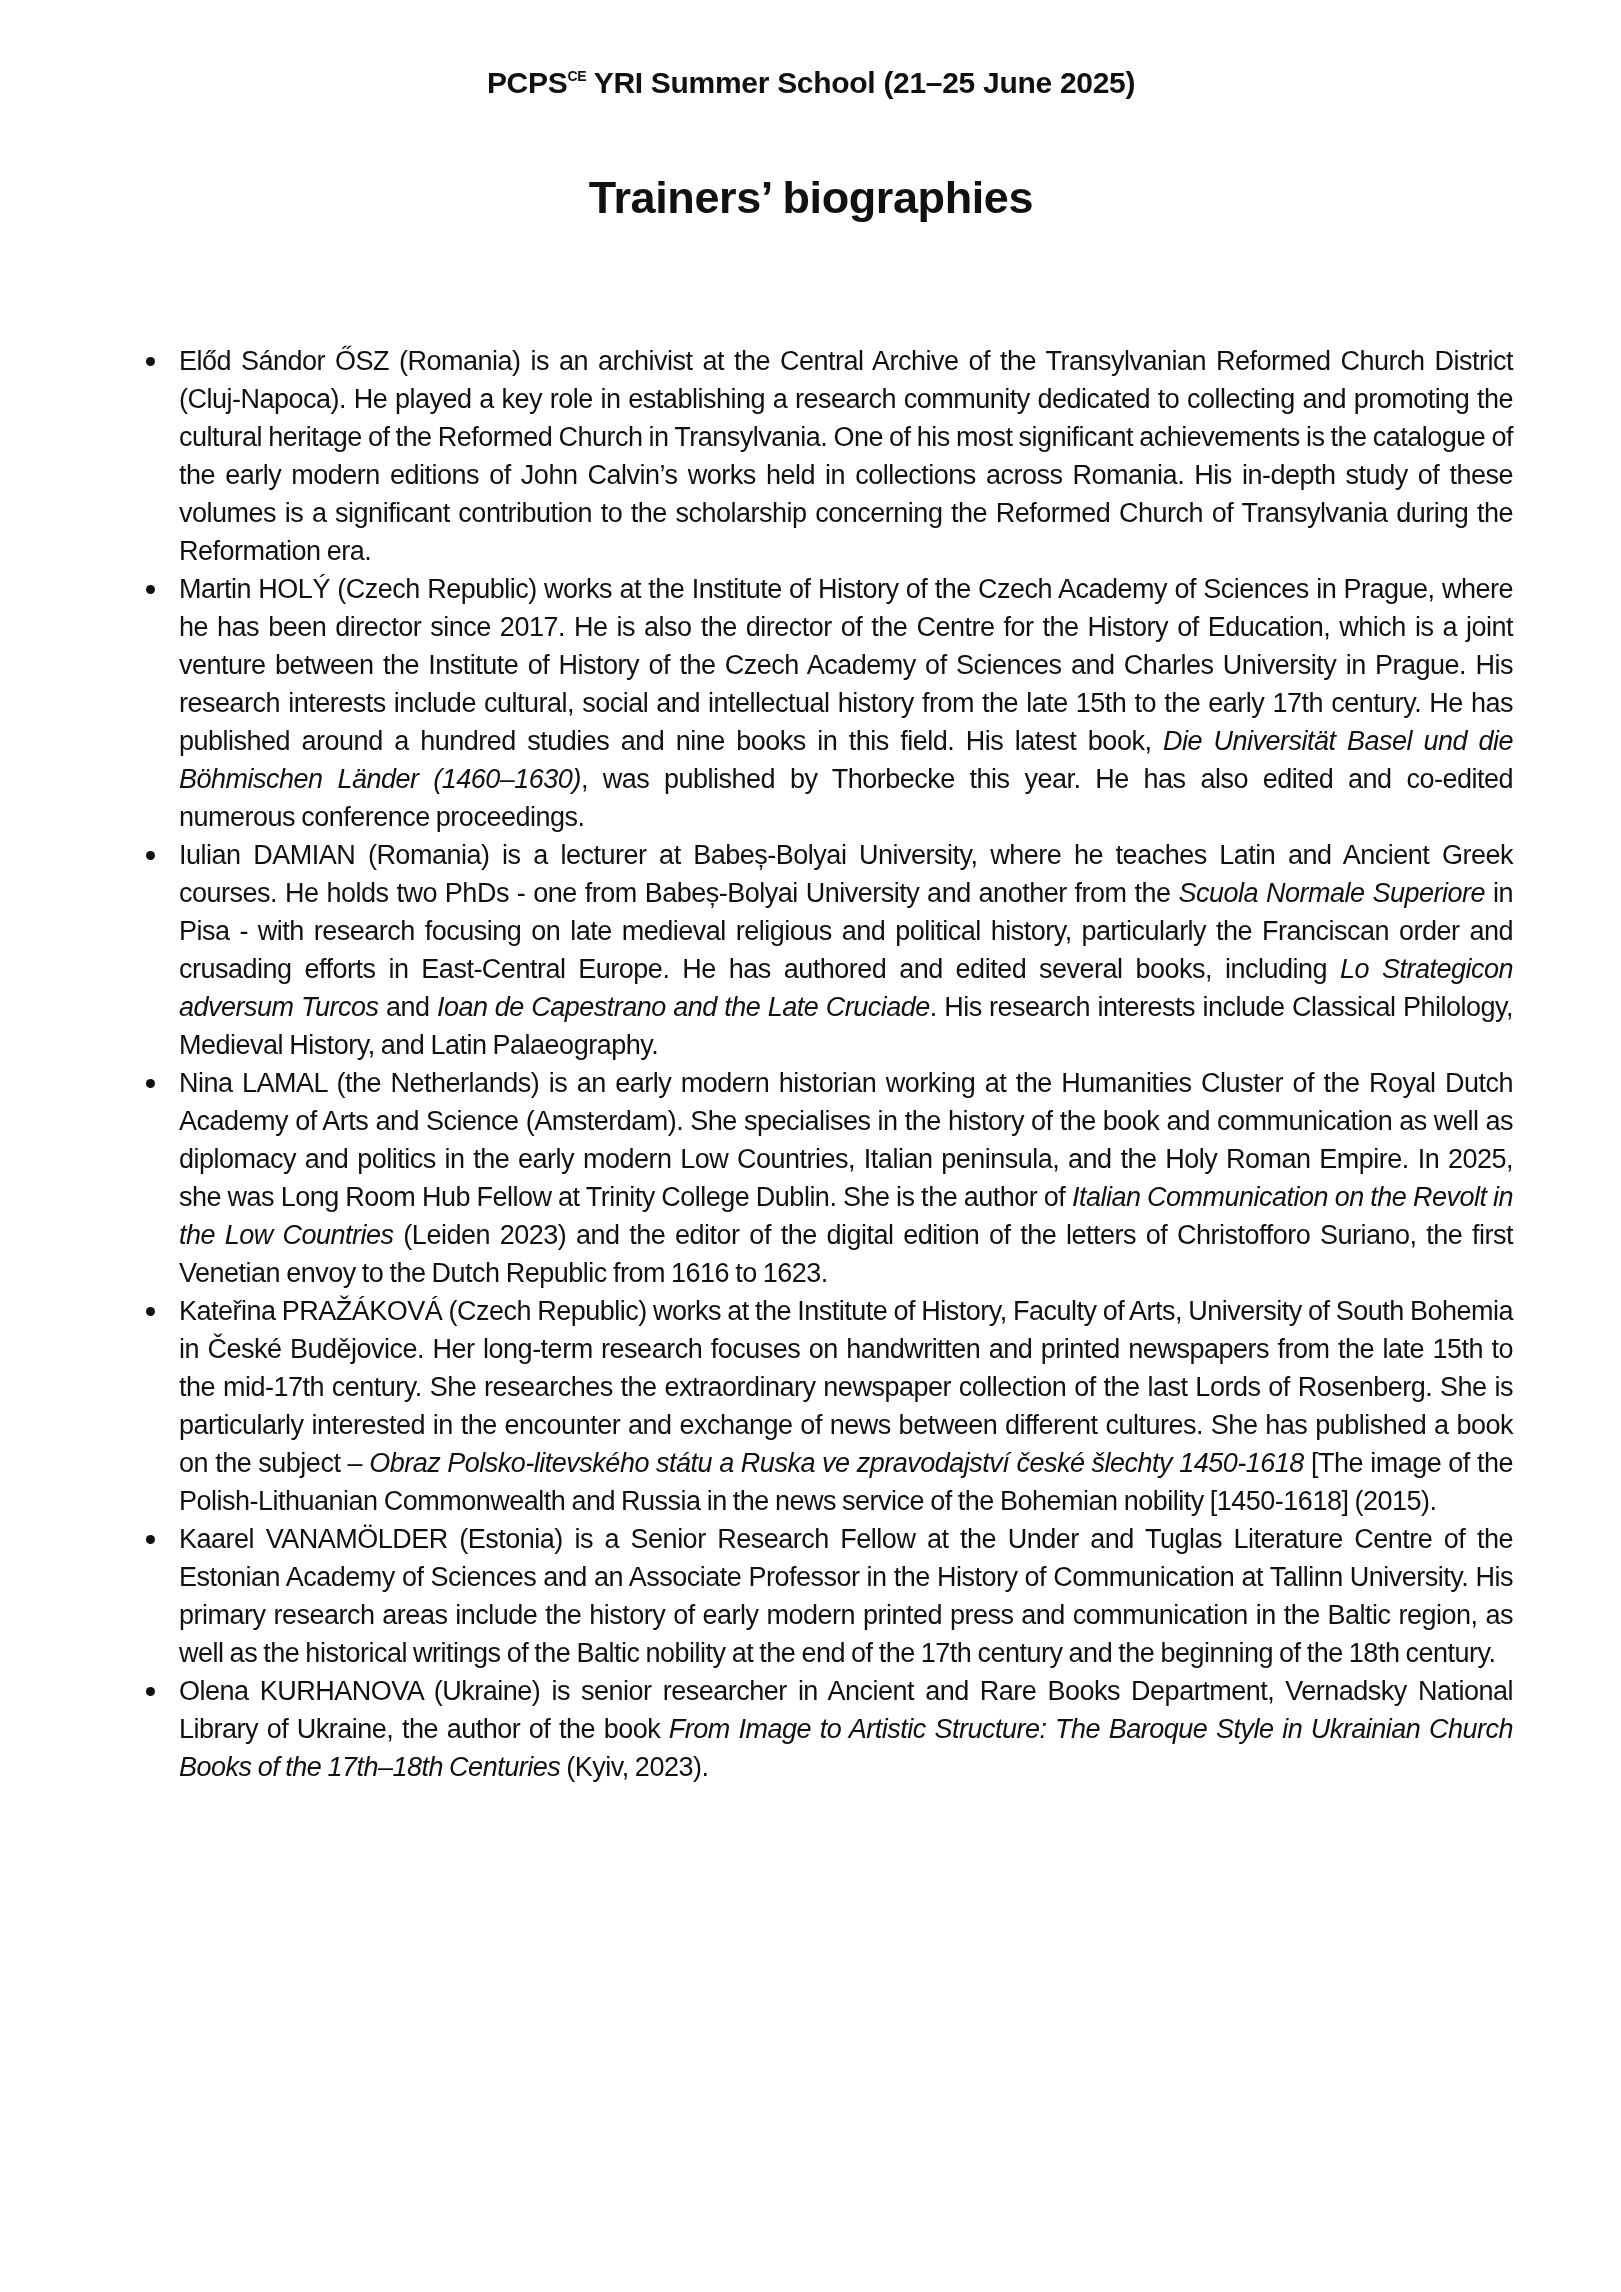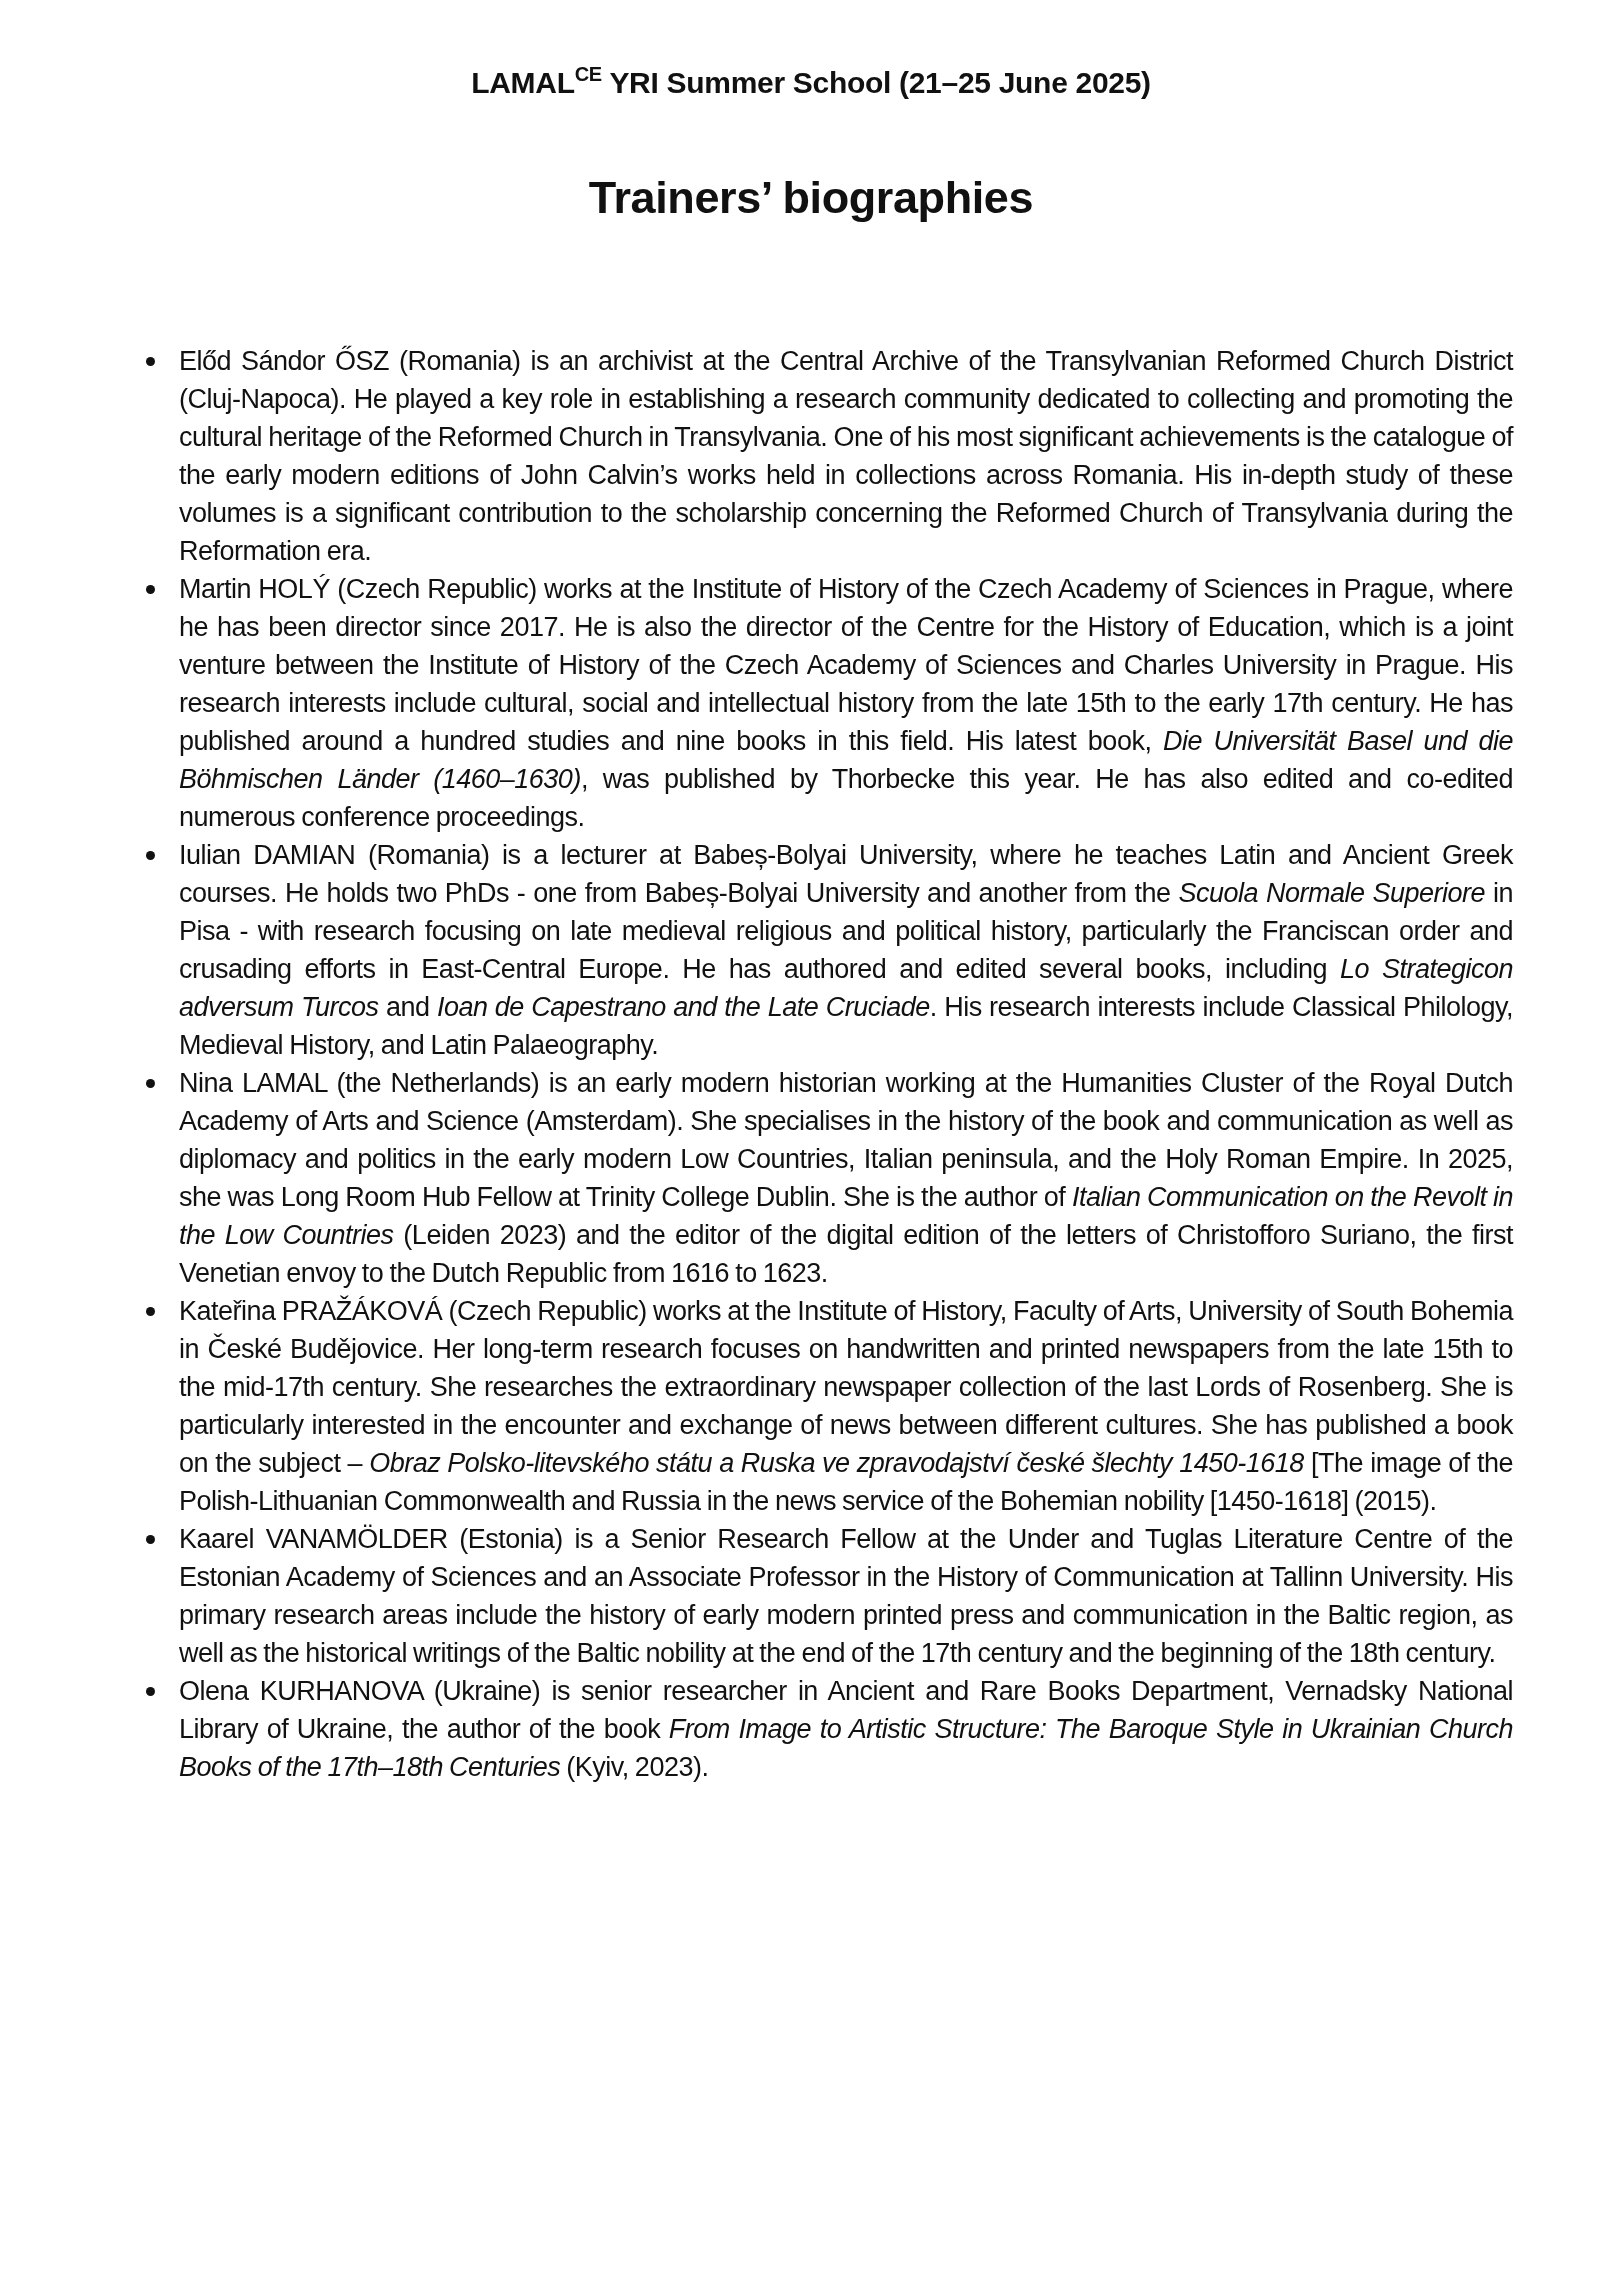--- a/index.html
+++ b/index.html
@@ -19,21 +19,21 @@
       position: absolute;
       top: 66px;
       left: 0;
       width: 1622px;
       text-align: center;
       font-weight: bold;
       font-size: 30px;
       letter-spacing: -0.3px;
     }
     .page-header sup {
-      font-size: 20px;
+      font-size: 14px;
       vertical-align: 12.5px;
       line-height: 0;
     }
     .page-title {
       position: absolute;
       top: 172px;
       left: 0;
       width: 1622px;
       text-align: center;
       font-weight: bold;
@@ -67,21 +67,21 @@
       height: 9px;
       border-radius: 50%;
       background: #111111;
     }
     .b { font-weight: normal; }
     .i { font-style: italic; }
   </style>
 </head>
 <body>
 
-<div class="page-header"><span>LAMAL</span><sup>CE</sup><span> YRI Summer School (21–25 June 2025)</span></div>
+<div class="page-header"><span>PCPS</span><sup>CE</sup><span> YRI Summer School (21–25 June 2025)</span></div>
 
 <h1 class="page-title">Trainers’ biographies</h1>
 
 <ul class="bio-list">
   <li class="bio-item"><span class="b">Előd Sándor ŐSZ</span><span> (</span><span class="b">Romania</span><span>)</span><span> is an archivist at the Central Archive of the Transylvanian Reformed Church District (Cluj-Napoca). He played a key role in establishing a research community dedicated to collecting and promoting the cultural heritage of the Reformed Church in Transylvania. One of his most significant achievements is the catalogue of the early modern editions of John Calvin’s works held in collections across Romania. His in-depth study of these volumes is a significant contribution to the scholarship concerning the Reformed Church of Transylvania during the Reformation era.</span></li>
 
   <li class="bio-item"><span class="b">Martin HOLÝ</span><span> (</span><span class="b">Czech Republic</span><span>)</span><span> works at the Institute of History of the Czech Academy of Sciences in Prague, where he has been director since 2017. He is also the director of the Centre for the History of Education, which is a joint venture between the Institute of History of the Czech Academy of Sciences and Charles University in Prague. His research interests include cultural, social and intellectual history from the late 15th to the early 17th century. He has published around a hundred studies and nine books in this field. His latest book, </span><span class="i">Die Universität Basel und die Böhmischen Länder (1460–1630)</span><span>, was published by Thorbecke this year. He has also edited and co-edited numerous conference proceedings.</span></li>
 
   <li class="bio-item"><span class="b">Iulian DAMIAN</span><span> (</span><span class="b">Romania</span><span>)</span><span> is a lecturer at Babeș-Bolyai University, where he teaches Latin and Ancient Greek courses. He holds two PhDs - one from Babeș-Bolyai University and another from the </span><span class="i">Scuola Normale Superiore</span><span> in Pisa - with research focusing on late medieval religious and political history, particularly the Franciscan order and crusading efforts in East-Central Europe. He has authored and edited several books, including </span><span class="i">Lo Strategicon adversum Turcos</span><span> and </span><span class="i">Ioan de Capestrano and the Late Cruciade</span><span>. His research interests include Classical Philology, Medieval History, and Latin Palaeography.</span></li>
 

